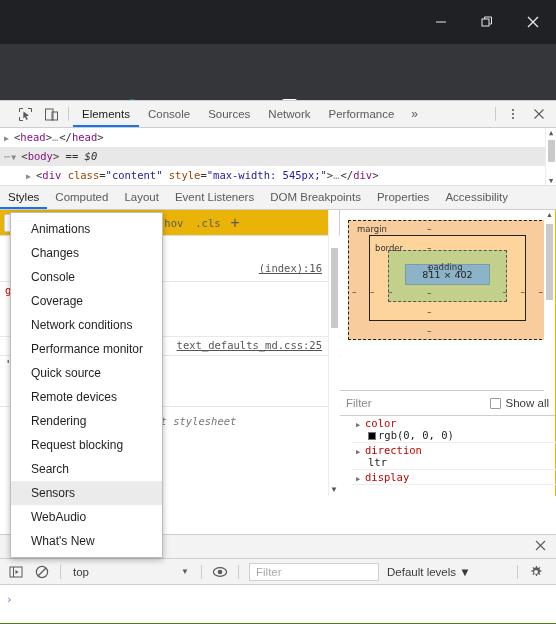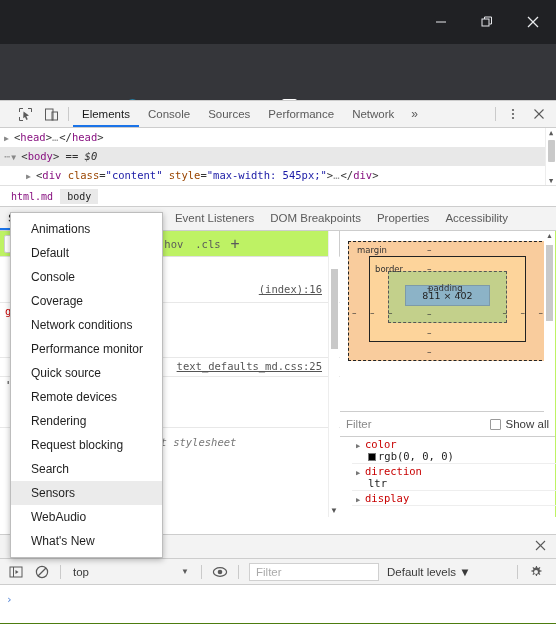--- a/index.html
+++ b/index.html
@@ -132,21 +132,21 @@
   .crumbs {
     height: 21px; background: #ffffff; border-bottom: 1px solid #cdcdcd;
     display: flex; align-items: center; padding-left: 4px;
     font-family: "DejaVu Sans Mono", monospace; font-size: 10px;
   }
   .crumb { padding: 2px 7px; color: #555; }
   .crumb.html { color: #881280; }
   .crumb.sel { background: #e9e9e9; color: #222; }
 
   
-  .dt-body { position: relative; height: 310px; display: flex; background: #bef264; }
+  .dt-body { position: relative; height: 310px; display: flex; background: #eab308; }
   .left-pane { position: relative; width: 340px; height: 310px; border-right: 1px solid #cdcdcd; }
   .right-pane { position: relative; width: 215px; height: 310px; background: #fff; }
 
   
   .subtabs {
     position: absolute; left: 0; top: 0; width: 556px; height: 24px;
     background: #f3f3f3; border-bottom: 1px solid #cdcdcd;
     display: flex; align-items: center; z-index: 3;
   }
   .subtab {
@@ -373,22 +373,22 @@
       <div class="dt-iconbtn">
         <svg width="15" height="15" viewBox="0 0 15 15">
           <rect x="1.5" y="2" width="7.5" height="11" fill="none" stroke="#5a5a5a" stroke-width="1"></rect>
           <rect x="8" y="5" width="5.5" height="8" fill="none" stroke="#5a5a5a" stroke-width="1"></rect>
         </svg>
       </div>
       <div class="dt-vsep"></div>
       <div class="dt-tab active">Elements</div>
       <div class="dt-tab">Console</div>
       <div class="dt-tab">Sources</div>
+      <div class="dt-tab">Network</div>
       <div class="dt-tab">Performance</div>
-      <div class="dt-tab">Network</div>
       <div class="dt-more">»</div>
       <div class="dt-right">
         <div class="dt-vsep"></div>
         <div class="dt-iconbtn">
           <svg width="12" height="12" viewBox="0 0 12 12">
             <circle cx="6" cy="2" r="1.1" fill="#5a5a5a"></circle>
             <circle cx="6" cy="6" r="1.1" fill="#5a5a5a"></circle>
             <circle cx="6" cy="10" r="1.1" fill="#5a5a5a"></circle>
           </svg>
         </div>
@@ -411,24 +411,20 @@
       <div class="dom-row" style="padding-left:26px;">
         <span class="tw">▶</span><span class="punct">&lt;</span><span class="tag">div</span> <span class="attr">class</span><span class="punct">=</span><span class="val">"content"</span> <span class="attr">style</span><span class="punct">=</span><span class="val">"max-width: 545px;"</span><span class="punct">&gt;</span><span class="dots">…</span><span class="punct">&lt;/</span><span class="tag">div</span><span class="punct">&gt;</span>
       </div>
       <div class="tree-scroll">
         <div class="arw">▲</div>
         <div class="tree-thumb"></div>
         <div class="arw" style="position:absolute;bottom:0;left:0;right:0;">▼</div>
       </div>
     </div>
 
-    <div class="crumbs">
-      <div class="crumb html">html.md</div>
-      <div class="crumb sel">body</div>
-    </div>
 
     <div class="dt-body">
 
       <div class="subtabs">
         <div class="subtab active">Styles</div>
         <div class="subtab">Computed</div>
         <div class="subtab">Layout</div>
         <div class="subtab">Event Listeners</div>
         <div class="subtab">DOM Breakpoints</div>
         <div class="subtab">Properties</div>
@@ -576,21 +572,21 @@
         </div>
       </div>
       <div class="console-body">
         <span class="prompt">›</span>
       </div>
     </div>
   </div>
 
   <div class="menu">
     <div class="menu-item">Animations</div>
-    <div class="menu-item">Default</div>
+    <div class="menu-item">Changes</div>
     <div class="menu-item">Console</div>
     <div class="menu-item">Coverage</div>
     <div class="menu-item">Network conditions</div>
     <div class="menu-item">Performance monitor</div>
     <div class="menu-item">Quick source</div>
     <div class="menu-item">Remote devices</div>
     <div class="menu-item">Rendering</div>
     <div class="menu-item">Request blocking</div>
     <div class="menu-item">Search</div>
     <div class="menu-item hover">Sensors</div>

